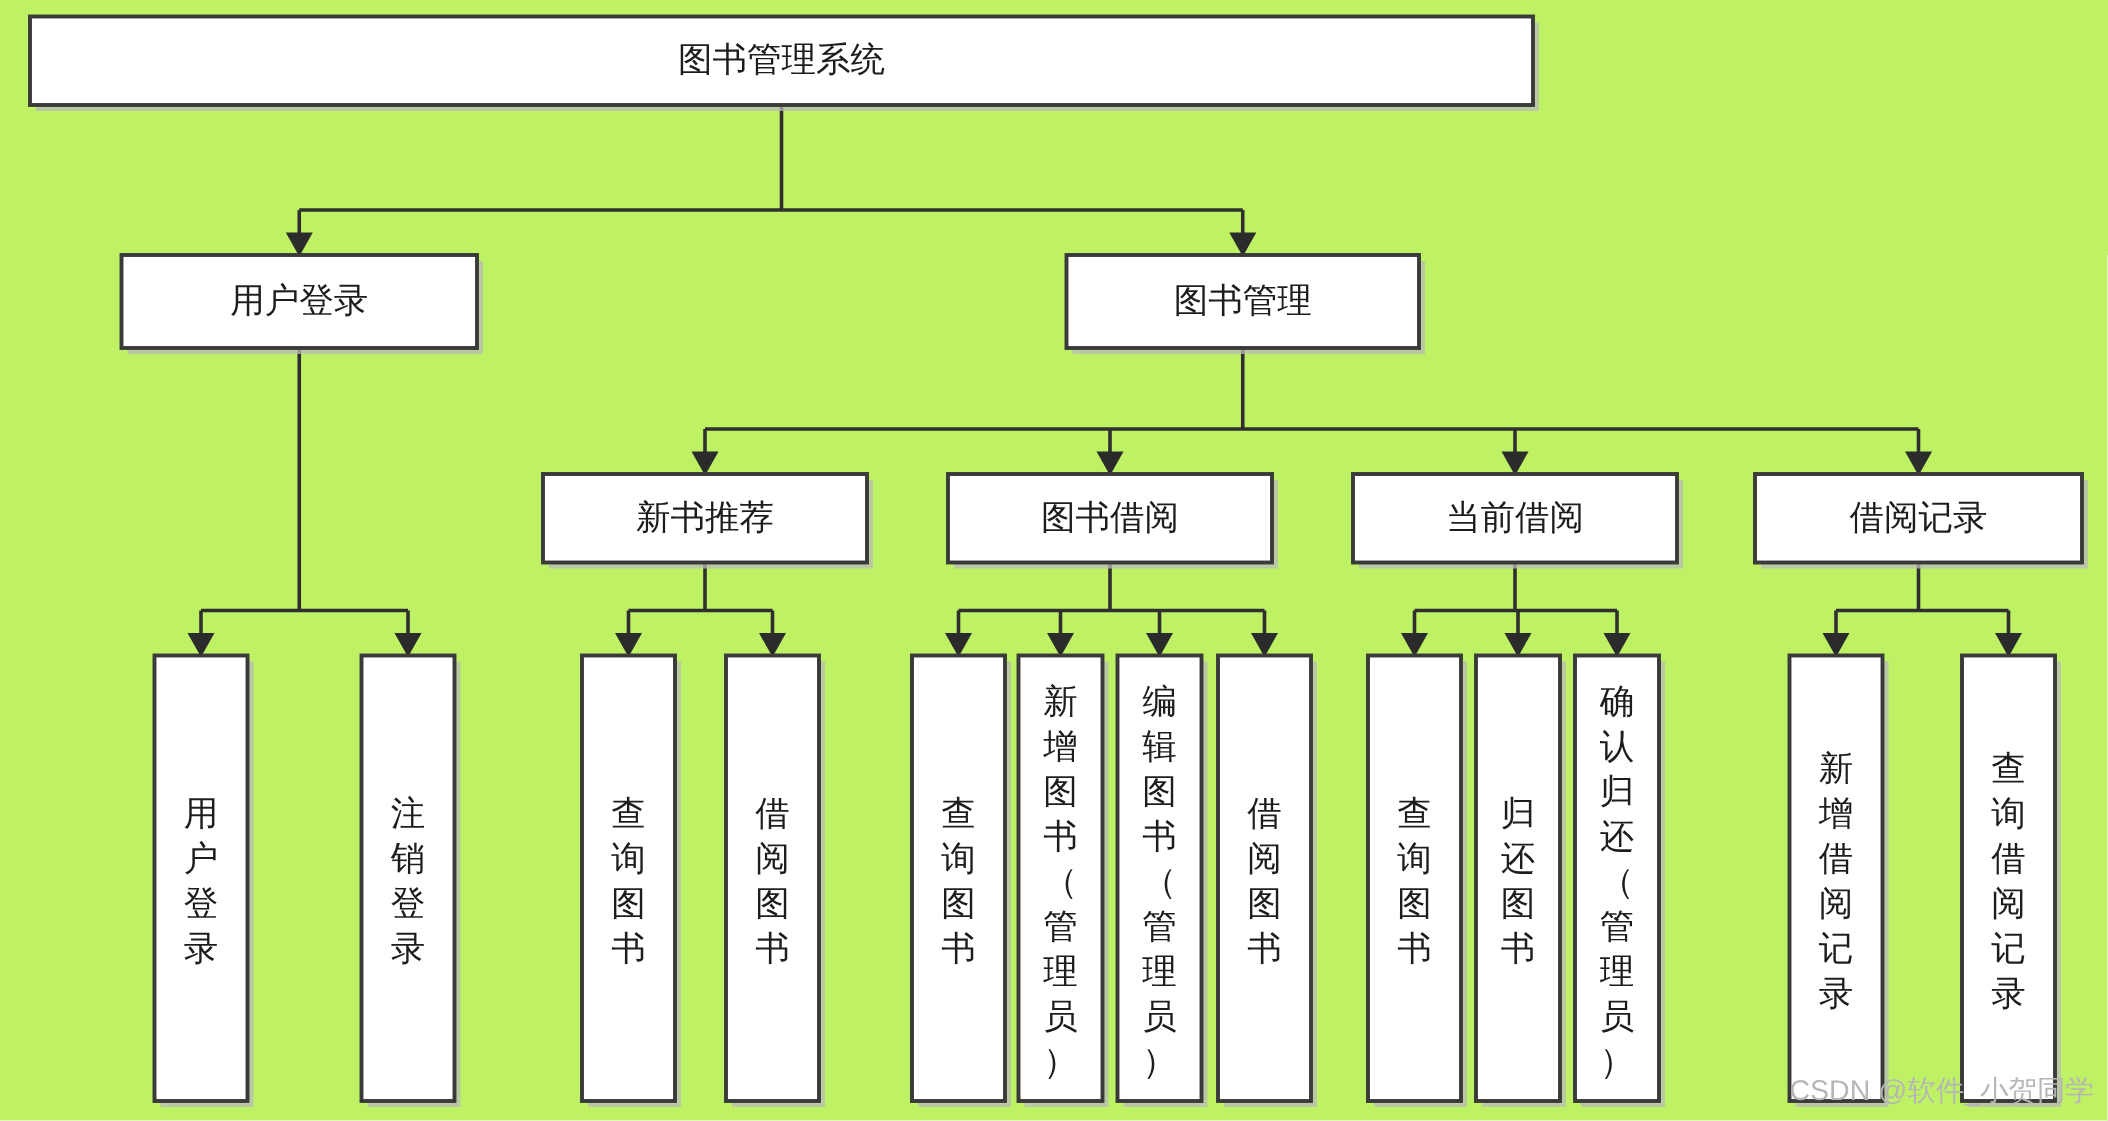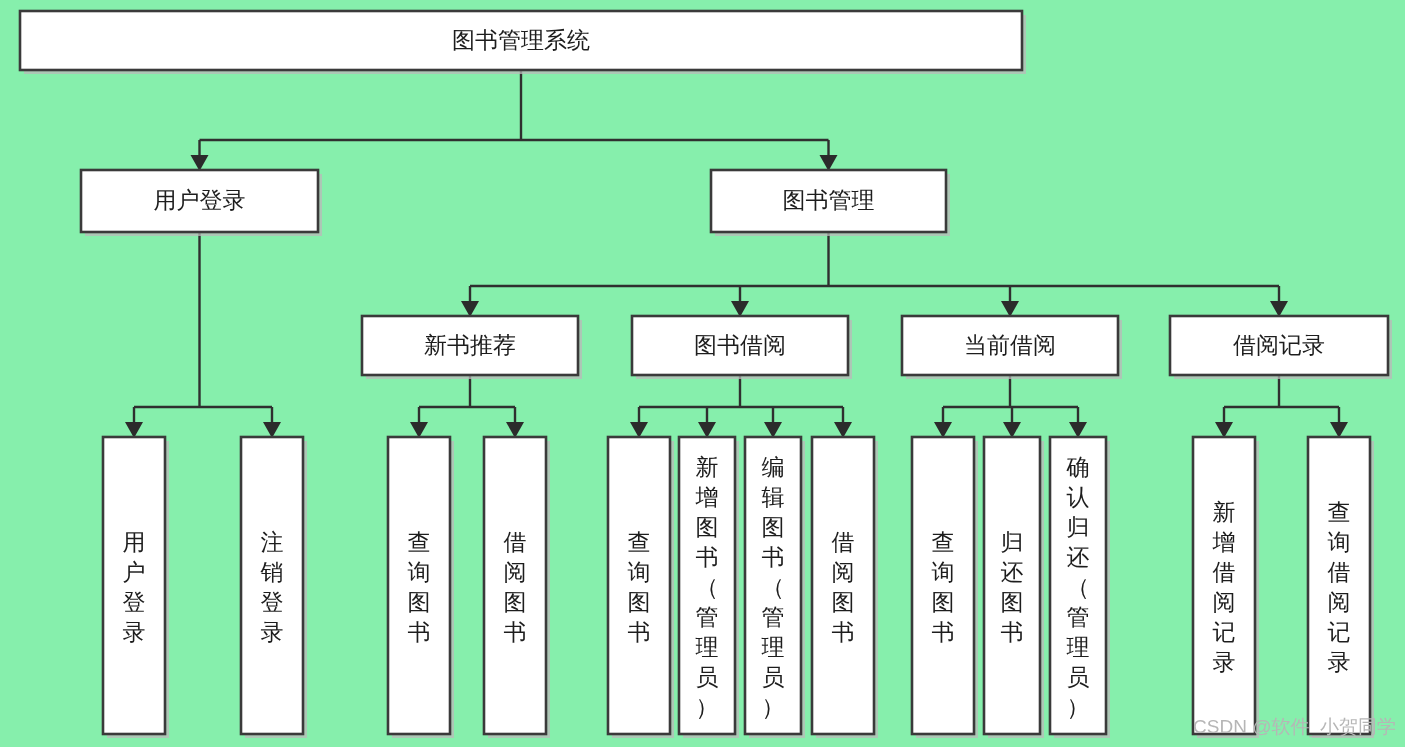--- a/index.html
+++ b/index.html
@@ -8,21 +8,21 @@
     padding: 0;
     background: #ffffff;
   }
   body {
     font-family: "Liberation Sans", "DejaVu Sans", sans-serif;
   }
   #diagram-root {
     position: relative;
     width: 1405px;
     height: 747px;
-    background: #86efac;
+    background: #bef264;
     overflow: hidden;
   }
   svg.diagram-canvas {
     position: absolute;
     left: 0;
     top: 0;
     width: 1405px;
     height: 747px;
   }
   .node-box {

